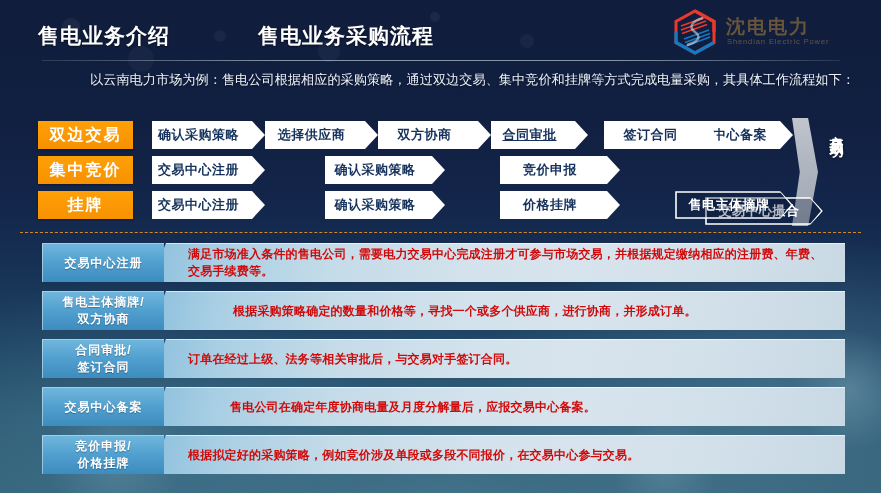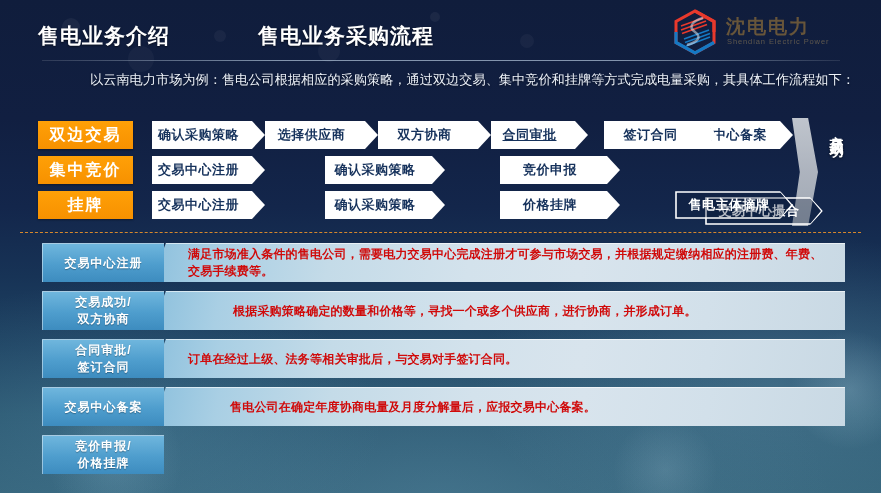--- a/index.html
+++ b/index.html
@@ -282,21 +282,21 @@
         </div>
         <div class="lab">
           <span>交易中心注册</span>
         </div>
       </div>
       <div class="desc-row">
         <div class="body">
           <div class="txt" style="color: rgb(208, 10, 10); margin-left: 45px;">根据采购策略确定的数量和价格等，寻找一个或多个供应商，进行协商，并形成订单。</div>
         </div>
         <div class="lab two-line">
-          <span>交易成功/</span>
+          <span>售电主体摘牌/</span>
           <span>双方协商</span>
         </div>
       </div>
       <div class="desc-row">
         <div class="body">
           <div class="txt" style="color: rgb(208, 10, 10);">订单在经过上级、法务等相关审批后，与交易对手签订合同。</div>
         </div>
         <div class="lab two-line">
           <span>合同审批/</span>
           <span>签订合同</span>
@@ -304,20 +304,23 @@
       </div>
       <div class="desc-row">
         <div class="body">
           <div class="txt" style="color: rgb(208, 10, 10); margin-left: 42px;">售电公司在确定年度协商电量及月度分解量后，应报交易中心备案。</div>
         </div>
         <div class="lab">
           <span>交易中心备案</span>
         </div>
       </div>
       <div class="desc-row">
+        <div class="body">
+          <div class="txt" style="color: rgb(208, 10, 10);">根据拟定好的采购策略，例如竞价涉及单段或多段不同报价，在交易中心参与交易。</div>
+        </div>
         <div class="lab two-line">
           <span>竞价申报/</span>
           <span>价格挂牌</span>
         </div>
       </div>
     </div>
 
 </div>
 
 </body></html>

